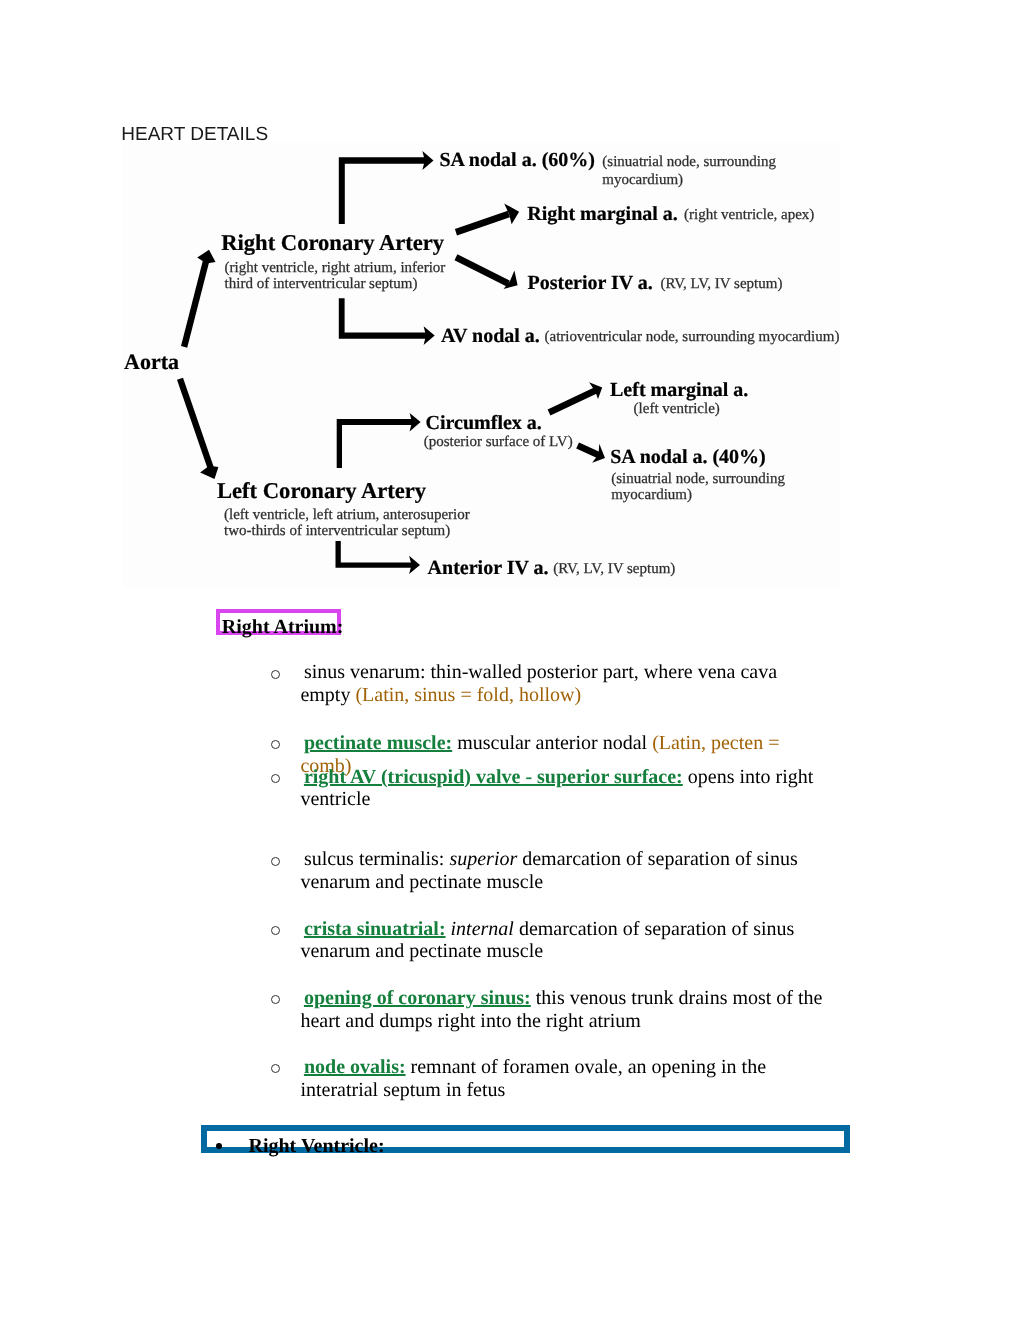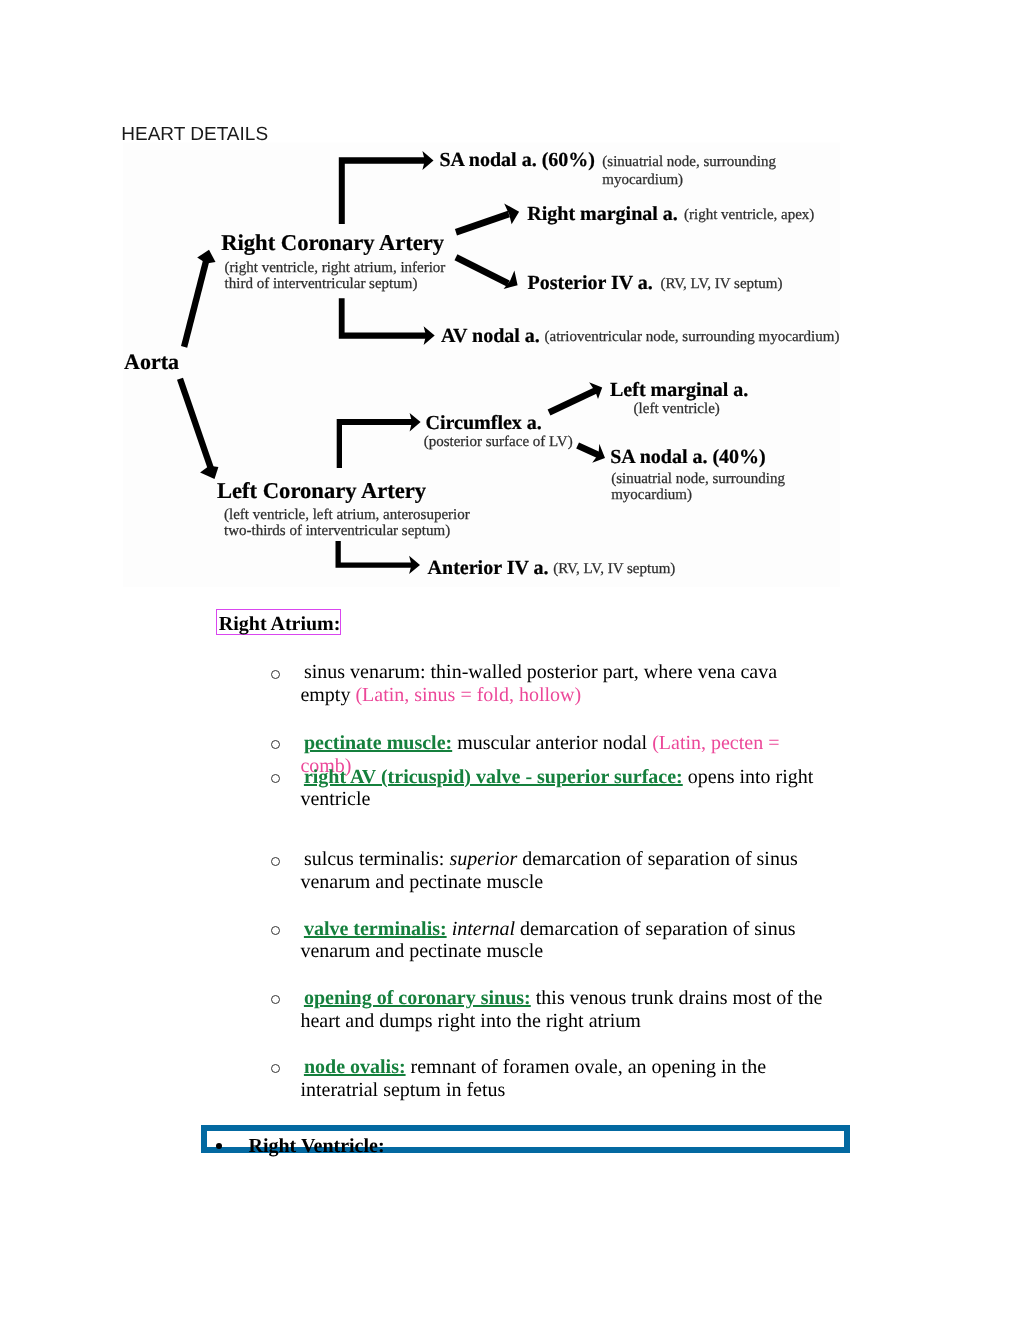--- a/index.html
+++ b/index.html
@@ -5,30 +5,30 @@
 <style>
   html,body{margin:0;padding:0;background:#fff;}
   body{width:1020px;height:1320px;overflow:hidden;font-family:"Liberation Serif",serif;color:#000;-webkit-font-smoothing:antialiased;text-rendering:geometricPrecision;}
   .page{position:relative;width:1020px;height:1320px;background:#fff;}
   .heading{position:absolute;left:121.3px;top:123.6px;font-family:"Liberation Sans",sans-serif;font-size:19px;color:#1a1a1a;}
   .diagram{position:absolute;left:122px;top:142px;width:718px;height:445px;background:transparent;}
   .diagram svg{display:block;}
   .dg-b{font-family:"Liberation Serif",serif;font-weight:bold;fill:#000;stroke:#000;stroke-width:0.22;}
   .dg-s{font-family:"Liberation Serif",serif;fill:#2e2e2e;stroke:#2e2e2e;stroke-width:0.25;}
 
-  .ra-box{position:absolute;left:216.4px;top:609.4px;width:124.6px;height:25.6px;border:1px solid #d946ef;box-sizing:border-box;}
+  .ra-box{position:absolute;left:216.4px;top:609.4px;width:124.6px;height:25.6px;border:4px solid #d946ef;box-sizing:border-box;}
   .ra-title{position:absolute;left:1.4px;top:1.2px;font-size:20px;font-weight:bold;line-height:25px;white-space:nowrap;}
 
   .bullets{position:absolute;left:0;top:0;margin:0;padding:0;list-style:none;width:1020px;}
   .bullets li{position:absolute;left:300.4px;width:528px;font-size:20px;line-height:22.45px;color:#000;text-indent:3.5px;}
   .bullets li .mk{position:absolute;left:-29.6px;top:8.3px;width:9.0px;height:9.0px;border:1.35px solid #333;border-radius:50%;box-sizing:border-box;}
   .bullets b{font-weight:normal;}
   .bullets i{font-style:italic;}
   .bullets .lk{color:#15803d;font-weight:bold;text-decoration:underline;}
-  .bullets .gr{color:#ec4899;margin-top:22px;}
+  .bullets .gr{color:#a16207;margin-top:22px;}
 
   .rv-box{position:absolute;left:200.6px;top:1124.6px;width:649.4px;height:28.6px;border:6px solid #0369a1;box-sizing:border-box;}
   .rv-bullet{position:absolute;left:9.6px;top:12.7px;width:6.2px;height:6.2px;background:#000;border-radius:50%;}
   .rv-title{position:absolute;left:41.9px;top:3.4px;font-size:20px;font-weight:bold;line-height:25px;white-space:nowrap;}
 </style>
 </head>
 <body>
 
 <div class="page">
   <div class="heading">HEART DETAILS</div>
@@ -127,21 +127,21 @@
 
   <div class="ra-box">
     <span class="ra-title">Right Atrium:</span>
   </div>
 
   <ul class="bullets">
       <li style="top: 661.4px;"><span class="mk"></span><b>sinus venarum:</b><span> thin-walled posterior part, where vena cava empty </span><span class="gr">(Latin, sinus = fold, hollow)</span></li>
       <li style="top: 732.2px;"><span class="mk"></span><span class="lk">pectinate muscle:</span><span> muscular anterior nodal </span><span class="gr">(Latin, pecten = comb)</span></li>
       <li style="top: 766px;"><span class="mk"></span><span class="lk">right AV (tricuspid) valve - superior surface:</span><span> opens into right ventricle</span></li>
       <li style="top: 848.3px;"><span class="mk"></span><b>sulcus terminalis:</b><i> superior</i><span> demarcation of separation of sinus venarum and pectinate muscle</span></li>
-      <li style="top: 917.6px;"><span class="mk"></span><span class="lk">valve terminalis:</span><i> internal</i><span> demarcation of separation of sinus venarum and pectinate muscle</span></li>
+      <li style="top: 917.6px;"><span class="mk"></span><span class="lk">crista sinuatrial:</span><i> internal</i><span> demarcation of separation of sinus venarum and pectinate muscle</span></li>
       <li style="top: 987.2px;"><span class="mk"></span><span class="lk">opening of coronary sinus:</span><span> this venous trunk drains most of the heart and dumps right into the right atrium</span></li>
       <li style="top: 1056.2px;"><span class="mk"></span><span class="lk">node ovalis:</span><span> remnant of foramen ovale, an opening in the interatrial septum in fetus</span></li>
     </ul>
 
   <div class="rv-box">
     <span class="rv-bullet"></span>
     <span class="rv-title">Right Ventricle:</span>
   </div>
 </div>
 

